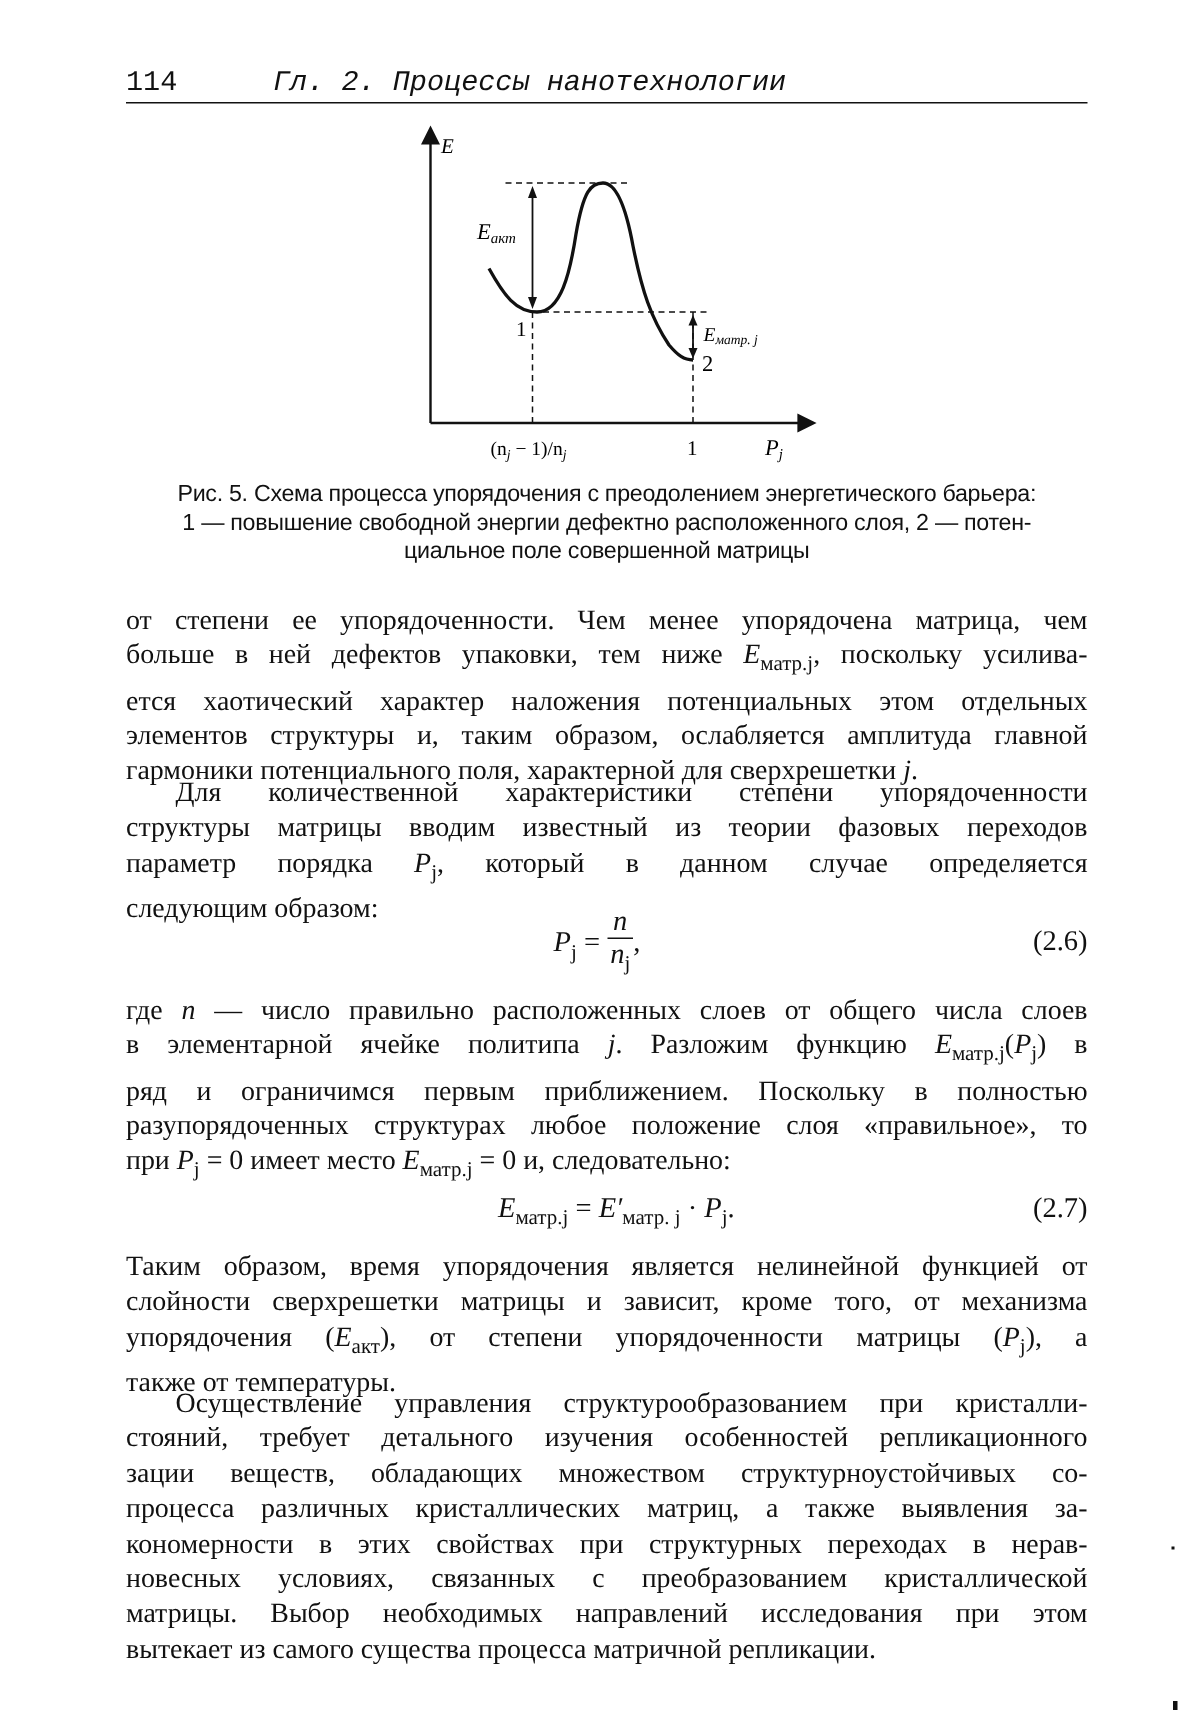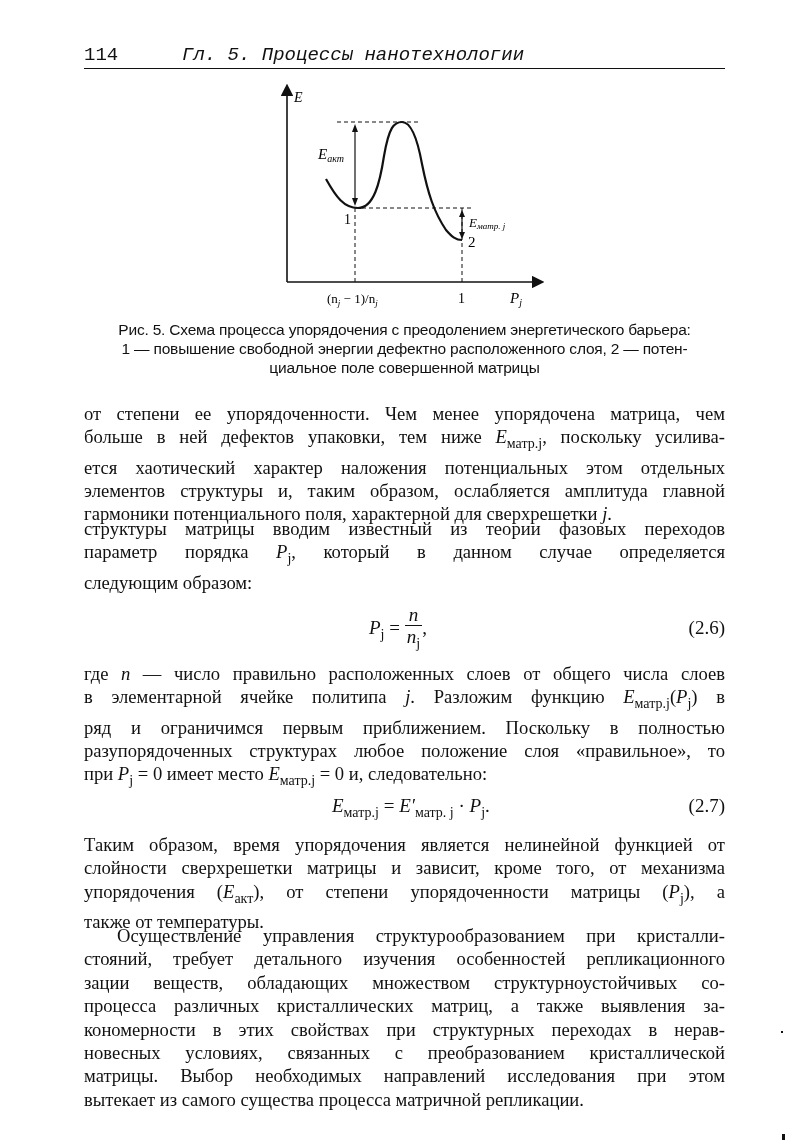--- a/index.html
+++ b/index.html
@@ -27,21 +27,21 @@
   .frac { display: inline-block; vertical-align: middle; text-align: center; }
   .frac .num { display: block; border-bottom: 1.2px solid #111; padding: 0 4px; line-height: 20px; }
   .frac .den { display: block; line-height: 22px; }
   .scan-mark { position: absolute; background: #111; }
 </style>
 </head>
 <body>
 
 <div class="header">
   <span class="page-num">114</span>
-  <span class="running-head">Гл. 5.  Процессы нанотехнологии</span>
+  <span class="running-head">Гл. 2.  Процессы нанотехнологии</span>
 </div>
 <div class="header-rule"></div>
 
 <div class="figure">
   <svg width="280" height="230" viewBox="0 0 280 230">
     <defs>
       <marker id="arrowTip" markerWidth="8" markerHeight="8" refX="4" refY="4" orient="auto">
         <path d="M0,0 L8,4 L0,8 z" fill="#111"></path>
       </marker>
     </defs>
@@ -83,20 +83,21 @@
 
 <div class="para" style="top:402px">
   <span class="line">от степени ее упорядоченности. Чем менее упорядочена матрица, чем</span>
   <span class="line"><span>больше в ней дефектов упаковки, тем ниже </span><i class="m">E</i><sub>матр.j</sub><span>, поскольку усилива-</span></span>
   <span class="line">ется хаотический характер наложения потенциальных этом отдельных</span>
   <span class="line">элементов структуры и, таким образом, ослабляется амплитуда главной</span>
   <span class="line last"><span>гармоники потенциального поля, характерной для сверхрешетки </span><i class="m">j</i><span>.</span></span>
 </div>
 
 <div class="para" style="top:517px">
+  <span class="line indent">Для количественной характеристики степени упорядоченности</span>
   <span class="line">структуры матрицы вводим известный из теории фазовых переходов</span>
   <span class="line"><span>параметр порядка </span><i class="m">P</i><sub>j</sub><span>, который в данном случае определяется</span></span>
   <span class="line last">следующим образом:</span>
 </div>
 
 <div class="eq" style="top:605px">
   <span class="eq-body" style="left:285px; top:0px;">
     <i class="m">P</i><sub>j</sub><span> = </span><span class="frac"><i class="m num">n</i><span class="den"><i class="m">n</i><sub>j</sub></span></span><span>,</span>
   </span>
   <span class="eq-num" style="top:12px">(2.6)</span>

